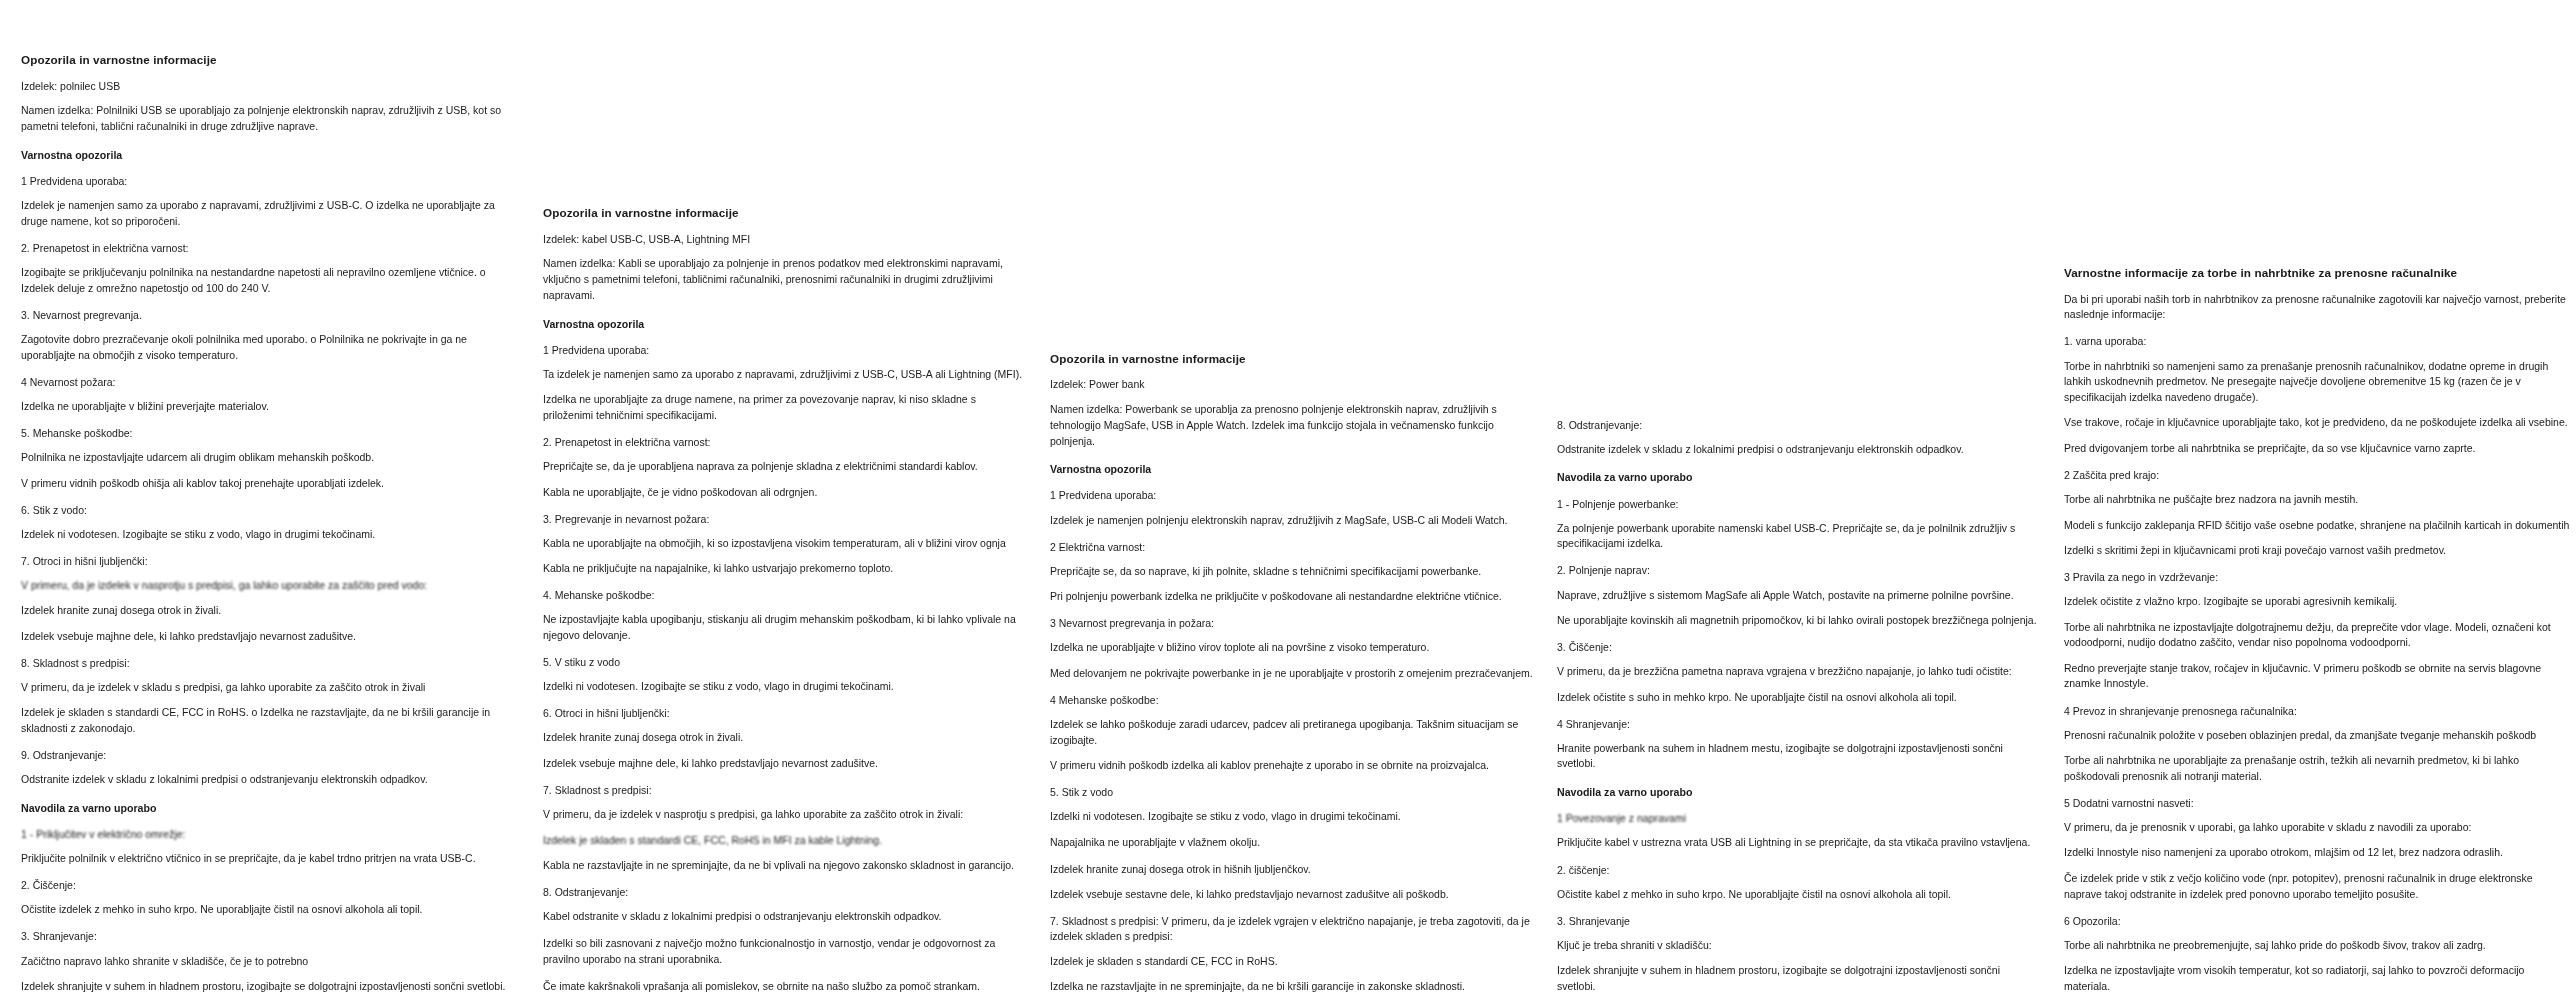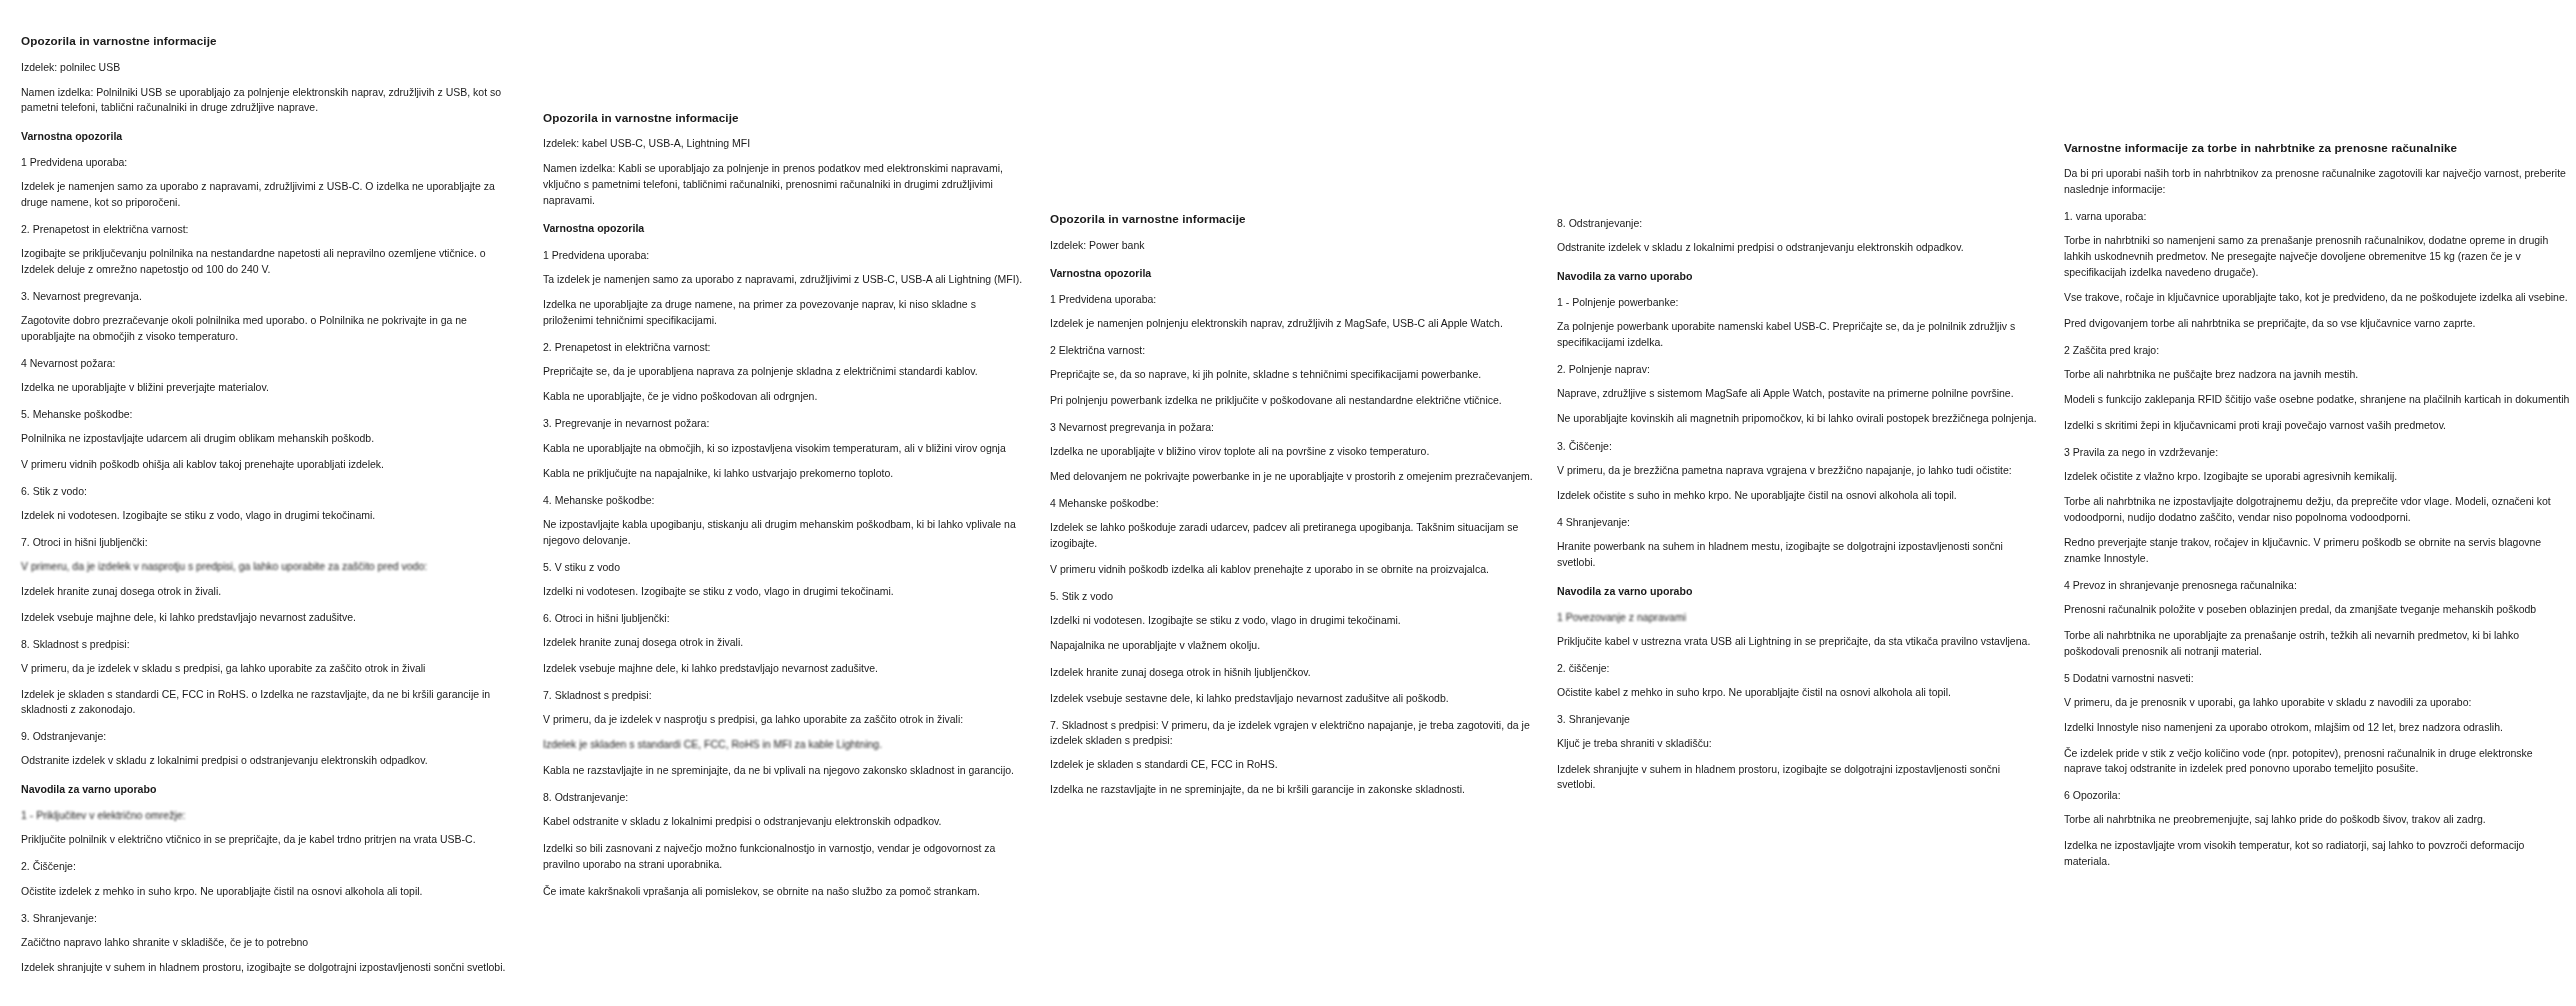--- a/index.html
+++ b/index.html
@@ -12,21 +12,21 @@
     height: 1006px;
     font-family: "Liberation Sans", sans-serif;
     color: #1a1a1a;
     overflow: hidden;
   }
   .page {
     width: 2576px;
     height: 1006px;
     display: flex;
     flex-direction: row;
-    align-items: center;
+    align-items: flex-end;
     box-sizing: border-box;
     padding: 14.5px 11.3px 0 11.3px;
     gap: 0;
   }
   .col {
     box-sizing: border-box;
     padding: 0 13px 0 9.7px;
     width: 515px;
     flex: 0 0 515px;
   }
@@ -166,24 +166,25 @@
     <h4 class="item">8. Odstranjevanje:</h4>
     <p class="body">Kabel odstranite v skladu z lokalnimi predpisi o odstranjevanju elektronskih odpadkov.</p>
 
     <p class="body">Izdelki so bili zasnovani z največjo možno funkcionalnostjo in varnostjo, vendar je odgovornost za pravilno uporabo na strani uporabnika.</p>
     <p class="body">Če imate kakršnakoli vprašanja ali pomislekov, se obrnite na našo službo za pomoč strankam.</p>
   </div>
 
   <div class="col c3">
     <h2 class="sec-title">Opozorila in varnostne informacije</h2>
     <p class="lead blur">Izdelek: Power bank</p>
+    <p class="body">Namen izdelka: Powerbank se uporablja za prenosno polnjenje elektronskih naprav, združljivih s tehnologijo MagSafe, USB in Apple Watch. Izdelek ima funkcijo stojala in večnamensko funkcijo polnjenja.</p>
     <h3 class="sub">Varnostna opozorila</h3>
 
     <h4 class="item">1 Predvidena uporaba:</h4>
-    <p class="body tight">Izdelek je namenjen polnjenju elektronskih naprav, združljivih z MagSafe, USB-C ali Apple Watch.</p>
+    <p class="body tight">Izdelek je namenjen polnjenju elektronskih naprav, združljivih z MagSafe, USB-C ali Modeli Watch.</p>
 
     <h4 class="item">2 Električna varnost:</h4>
     <p class="body tight">Prepričajte se, da so naprave, ki jih polnite, skladne s tehničnimi specifikacijami powerbanke.</p>
     <p class="body">Pri polnjenju powerbank izdelka ne priključite v poškodovane ali nestandardne električne vtičnice.</p>
 
     <h4 class="item">3 Nevarnost pregrevanja in požara:</h4>
     <p class="body tight">Izdelka ne uporabljajte v bližino virov toplote ali na površine z visoko temperaturo.</p>
     <p class="body">Med delovanjem ne pokrivajte powerbanke in je ne uporabljajte v prostorih z omejenim prezračevanjem.</p>
 
     <h4 class="item">4 Mehanske poškodbe:</h4>

